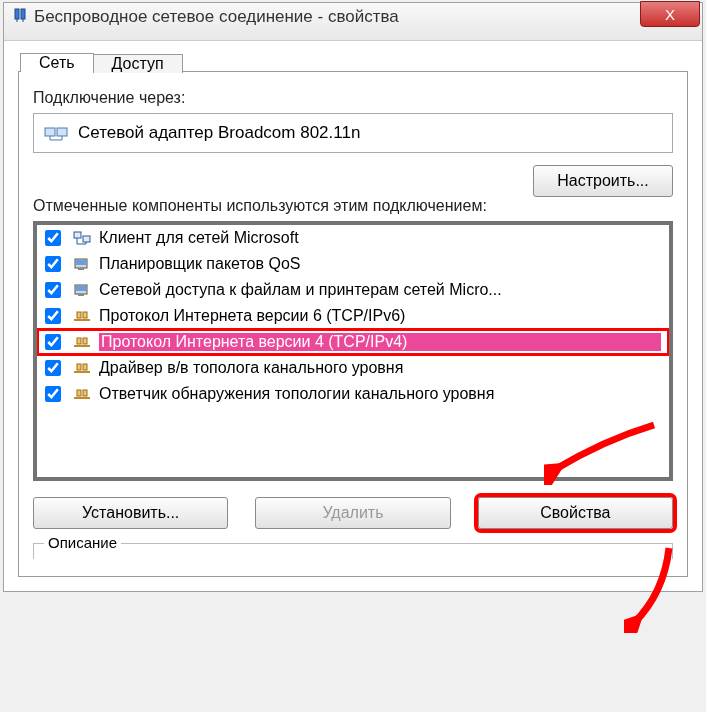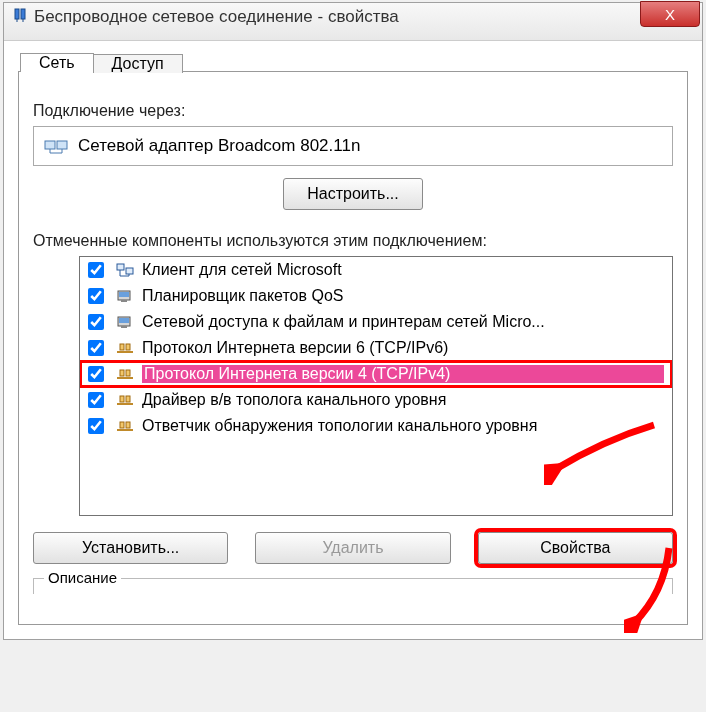--- a/index.html
+++ b/index.html
@@ -71,21 +71,21 @@
       background: #f4f4f4;
       top: 1px;
     }
     .tab.active {
       background: #fff;
       top: 0;
     }
     .tab-panel {
       border: 1px solid #999;
       margin: -1px 10px 10px 10px;
-      padding: 30px 14px;
+      padding: 17px 14px;
       background: #fff;
     }
     .label {
       font-size: 16px;
       color: #222;
       margin-bottom: 6px;
     }
     .adapter-box {
       border: 1px solid #aaa;
       padding: 6px 10px;
@@ -101,29 +101,28 @@
     .adapter-text { font-size: 17px; }
     .btn {
       border: 1px solid #8a8a8a;
       background: linear-gradient(to bottom, #fdfdfd, #e2e2e2);
       padding: 6px 18px;
       font-size: 16px;
       border-radius: 3px;
       cursor: pointer;
       min-width: 140px;
     }
-    .row-right { display: flex; justify-content: center; margin-bottom: 22px; }
+    .row-right { display: flex; justify-content: flex-end; margin-bottom: 0; }
     .components-list {
-      border: 1px solid #737373;
+      border: 4px solid #737373;
       background: #fff;
       margin-top: 6px;
       margin-bottom: 16px;
       height: 260px;
       overflow: hidden;
-      margin-left: 46px;
     }
     .comp-item {
       display: flex;
       align-items: center;
       padding: 4px 8px;
       font-size: 16px;
       white-space: nowrap;
     }
     .comp-item input[type=checkbox] {
       width: 16px; height: 16px; margin-right: 10px;

